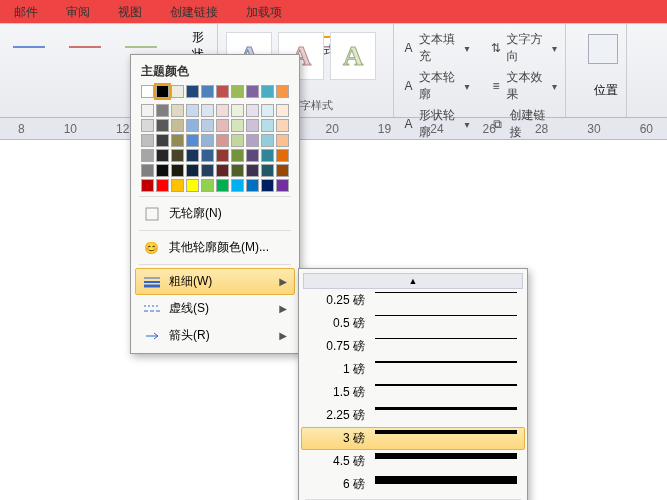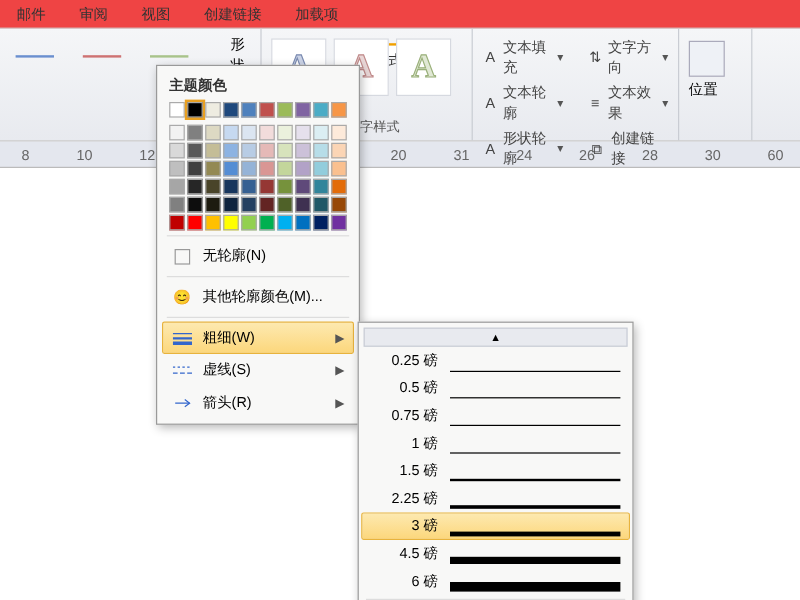--- a/index.html
+++ b/index.html
@@ -27,42 +27,42 @@
 .wordart { width: 176px; }
 .wa-gallery { display: flex; gap: 6px; padding: 4px 2px; }
 .wa-item { width: 46px; height: 48px; border: 1px solid #d6d9e0; background: #fff; display: flex; align-items: center; justify-content: center; font-size: 28px; font-weight: bold; font-family: serif; }
 
 .text-group { width: 172px; }
 .text-stack { display: flex; flex-direction: column; gap: 2px; padding-top: 2px; }
 .text-stack2 { margin-left: 10px; }
 .tbtn { display: flex; align-items: center; gap: 4px; padding: 1px 2px; cursor: pointer; font-size: 11px; color: #444; }
 
 .pos-group .group-body { gap: 10px; padding: 6px 2px 0; }
-.big-btn { display: flex; flex-direction: column; align-items: flex-start; gap: 2px; width: 44px; cursor: pointer; font-size: 11px; }
+.big-btn { display: flex; flex-direction: column; align-items: flex-end; gap: 18px; width: 44px; cursor: pointer; font-size: 11px; }
 .big-icon { width: 30px; height: 30px; border: 1px solid #aab; background: #eef1f6; }
 
 .ruler-area { height: 22px; background: #e4e7ee; border-bottom: 1px solid #bbb; display: flex; align-items: center; padding-left: 18px; overflow: hidden; }
 .ruler { display: flex; gap: 39px; color: #666; font-size: 10px; }
 .doc { background: #fff; height: 360px; position: relative; }
 
 
 .menu { position: absolute; background: #f8f8f7; border: 1px solid #999; box-shadow: 2px 3px 8px rgba(0,0,0,.3); z-index: 10; }
 .color-menu { left: 130px; top: 54px; width: 170px; padding: 4px; }
 .sect-title { font-weight: bold; padding: 4px 6px; color: #333; }
 .swatch-row { display: flex; gap: 2px; padding: 1px 6px; }
 .swatch { width: 13px; height: 13px; border: 1px solid #aaa; cursor: pointer; }
 .swatch.sel { outline: 2px solid #e8a022; }
 .menu-item { display: flex; align-items: center; gap: 8px; padding: 5px 8px; cursor: pointer; }
 .menu-item:hover, .menu-item.hover { background: linear-gradient(#fde9b0,#fcd77c); border: 1px solid #e8b33c; padding: 4px 7px; border-radius: 2px; }
 .menu-ic { width: 18px; height: 14px; display: inline-flex; align-items: center; justify-content: center; }
 .arrow-r { margin-left: auto; font-size: 10px; color: #555; }
 .sep { height: 1px; background: #ddd; margin: 3px 4px; }
 
 .weight-menu { left: 298px; top: 268px; width: 230px; padding: 4px 2px; }
-.weight-item { display: flex; align-items: flex-end; gap: 10px; padding: 3px 8px; cursor: pointer; }
+.weight-item { display: flex; align-items: flex-start; gap: 10px; padding: 3px 8px; cursor: pointer; }
 .weight-item:hover, .weight-item.hover { background: linear-gradient(#fde9b0,#fcd77c); border: 1px solid #e8b33c; padding: 2px 7px; border-radius: 2px; }
 .w-label { width: 56px; text-align: right; }
 .w-line { flex: 1; background: #000; }
 .scroll-arrow { background: #e8eaef; text-align: center; padding: 2px; cursor: pointer; border: 1px solid #c8ccd5; margin: 0 2px; font-size: 9px; }
 </style>
 </head>
 <body>
 
 <div class="tabs" id="tab-row">
     <div class="tab">邮件</div>
@@ -174,21 +174,21 @@
 
 <div class="ruler-area">
     <div class="ruler" id="ruler">
       <span>8</span>
       <span>10</span>
       <span>12</span>
       <span>14</span>
       <span>16</span>
       <span>18</span>
       <span>20</span>
-      <span>31</span>
+      <span>19</span>
       <span>24</span>
       <span>26</span>
       <span>28</span>
       <span>30</span>
       <span>60</span>
     </div>
   </div>
 <div class="doc">
   
 </div>

